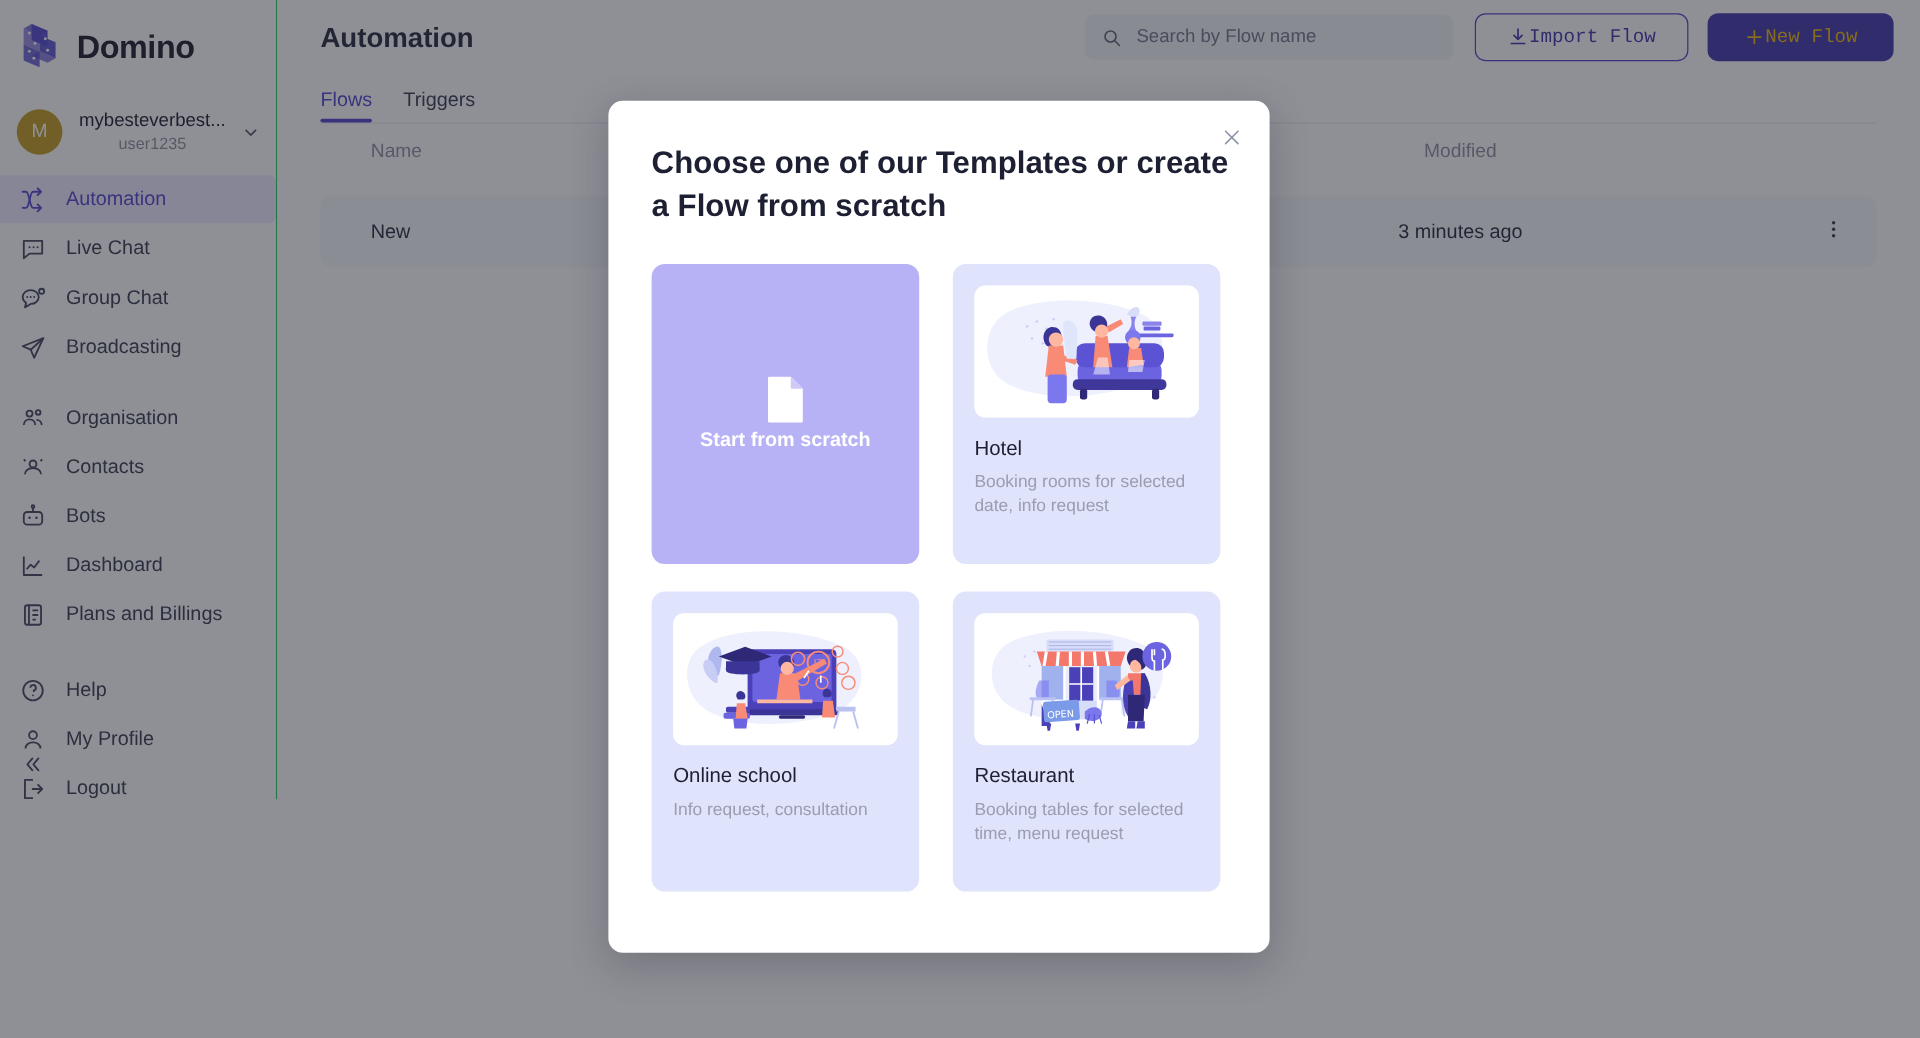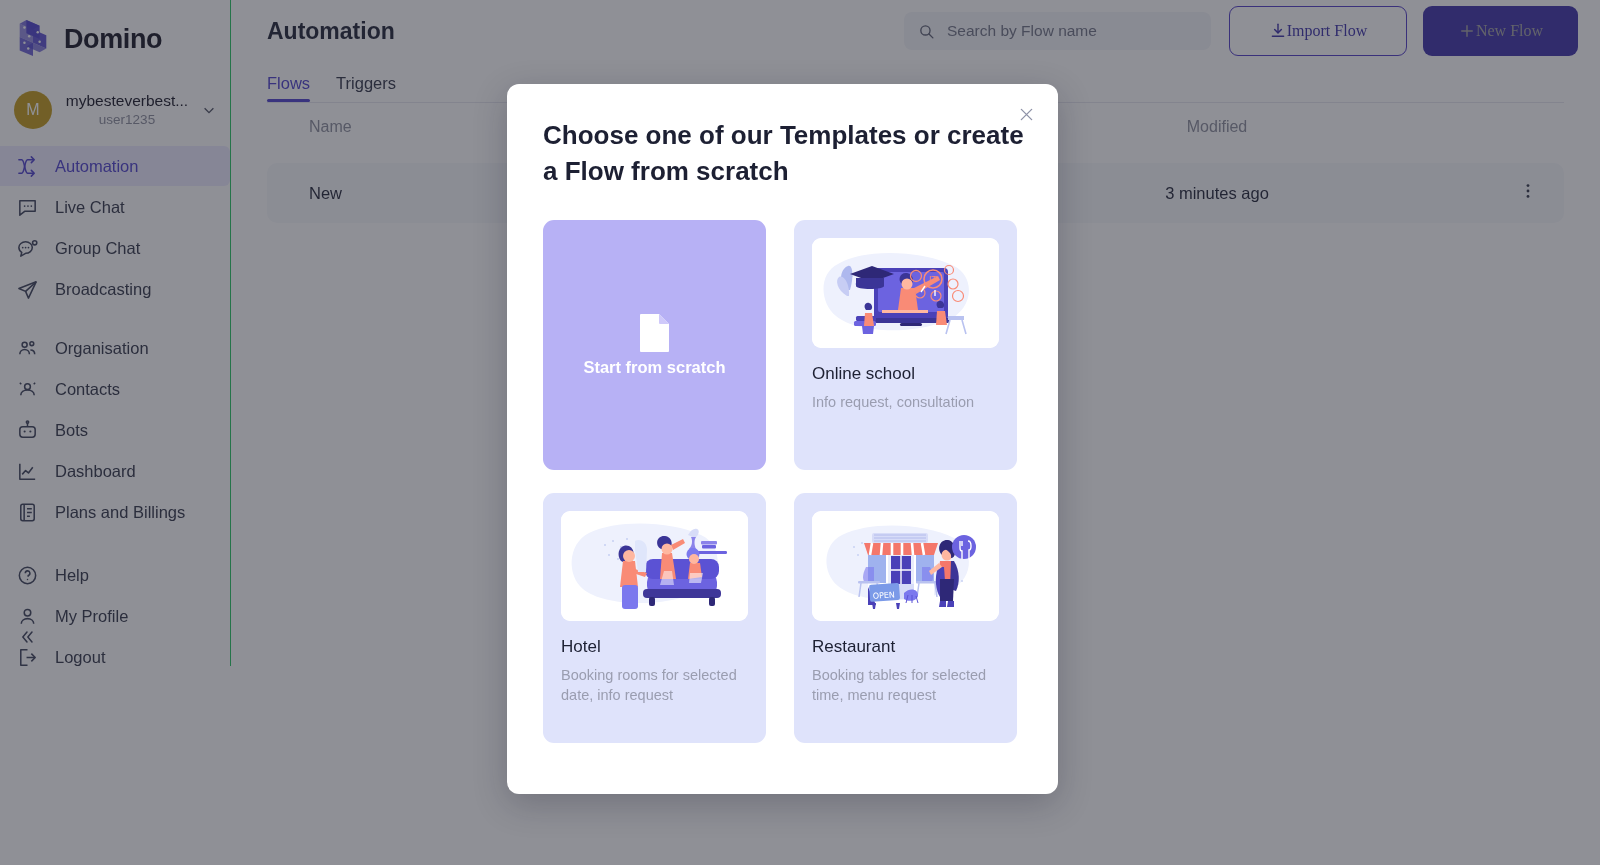--- a/index.html
+++ b/index.html
@@ -68,25 +68,25 @@
     background: #f3f4f8; padding: 0 14px; margin-right: 18px;
   }
   .search-box .sic { width: 17px; height: 17px; color: #585c70; flex: none; }
   .search-box input {
     border: none; outline: none; background: transparent; width: 100%;
     font-family: inherit; font-size: 15.5px; color: #1d2033;
   }
   .search-box input::placeholder { color: #6e7285; }
   .btn {
     display: flex; align-items: center; justify-content: center; 
-    height: 50px; border-radius: 9px; font-size: 16px; cursor: pointer; border: none;
-    font-family: Liberation Serif, serif;
+    height: 40px; border-radius: 9px; font-size: 16px; cursor: pointer; border: none;
+    font-family: Liberation Mono, monospace;
   }
   .btn-outline { width: 178px; border: 1.5px solid #4e39c7; color: #3a2fa8; background: #fff; }
-  .btn-primary { width: 155px; background: #3c2ea8; color: #a3a3a3; margin-left: 16px; }
+  .btn-primary { width: 155px; background: #3c2ea8; color: #eab308; margin-left: 16px; }
   .btn .bic { width: 18px; height: 18px; flex: none; }
 
   .tabs { display: flex; gap: 26px; padding: 0 6px 0 36px; height: 40px; align-items: flex-end; }
   .tab { font-size: 16.5px; color: #2f3346; padding-bottom: 9px; cursor: pointer; position: relative; }
   .tab.active { color: #4b3ecc; }
   .tab.active::after {
     content: ""; position: absolute; left: 0; right: 0; bottom: 0;
     height: 3px; background: #4b3ecc; border-radius: 2px;
   }
   .tabs-rule { height: 1px; background: #e6e7ee; margin: 0 36px; }
@@ -388,20 +388,60 @@
     <h2 class="modal-title">Choose one of our Templates or create a Flow from scratch</h2>
 
     <div class="cards">
 
       <div class="card scratch">
         <svg width="34" height="40" viewBox="0 0 34 40">
           <path d="M3 1h18l10 10v27a1 1 0 0 1-1 1H3a1 1 0 0 1-1-1V2a1 1 0 0 1 1-1z" fill="#ffffff"></path>
           <path d="M21 1l10 10h-9a1 1 0 0 1-1-1z" fill="#cfc9fa"></path>
         </svg>
         <div class="scratch-label">Start from scratch</div>
+      </div>
+
+      <div class="card">
+        <svg class="card-thumb" viewBox="0 0 187 110">
+          <rect width="187" height="110" rx="9" fill="#ffffff"></rect>
+          <path d="M28 22c28-14 82-12 112 2 24 11 22 46-6 58-34 15-92 13-112-4-16-13-16-45 6-56z" fill="#eef1fd"></path>
+          <circle cx="44" cy="34" r="1.1" fill="#c9d2f3"></circle>
+            <circle cx="52" cy="30" r="1.1" fill="#c9d2f3"></circle>
+          <circle cx="60" cy="36" r="1.1" fill="#c9d2f3"></circle>
+            <circle cx="48" cy="44" r="1.1" fill="#c9d2f3"></circle>
+          <circle cx="57" cy="48" r="1.1" fill="#c9d2f3"></circle>
+            <circle cx="66" cy="28" r="1.1" fill="#c9d2f3"></circle>
+          <rect x="136" y="40" width="30" height="3" rx="1.2" fill="#6c63e0"></rect>
+          <rect x="140" y="30" width="16" height="3.5" rx="1" fill="#8b83ea"></rect>
+          <rect x="141" y="34" width="14" height="3.5" rx="1" fill="#6c63e0"></rect>
+          <path d="M127 24c3-5 6-7 9-6s2 6-2 9z" fill="#d7dcf8"></path>
+          <path d="M130 26c2 4 1 9-2 12h7c-2-4-2-9 0-12z" fill="#8b83ea"></path>
+          <rect x="86" y="61" width="70" height="24" rx="10" fill="#6c63e0"></rect>
+          <rect x="84" y="48" width="74" height="20" rx="8" fill="#5b52d4"></rect>
+          <rect x="82" y="78" width="78" height="9" rx="4" fill="#3f3799"></rect>
+          <rect x="88" y="86" width="6" height="9" rx="2" fill="#2e2877"></rect>
+          <rect x="148" y="86" width="6" height="9" rx="2" fill="#2e2877"></rect>
+          <path d="M60 50c-6-8 0-18 8-15 7 3 6 15-2 18z" fill="#3b3597"></path>
+          <path d="M62 50h12l3 26h-18z" fill="#f98b76"></path>
+          <rect x="61" y="74" width="16" height="24" rx="3" fill="#7b78ee"></rect>
+          <path d="M74 58l12 4-2 4-12-4z" fill="#f98b76"></path>
+          <circle cx="68" cy="45" r="6" fill="#ffb7a0"></circle>
+          <path d="M100 38c-7-4-4-14 4-13 8 1 9 12 2 14z" fill="#3b3597"></path>
+          <path d="M101 42h10l4 26h-16z" fill="#f98b76"></path>
+          <path d="M103 60l-4 14h14l-2-14z" fill="#ffffff" opacity="0.5"></path>
+          <path d="M110 34l12-6 2 4-12 7z" fill="#f98b76"></path>
+          <circle cx="106" cy="38" r="5.5" fill="#ffb7a0"></circle>
+          <path d="M128 48c-5-4-2-12 5-11 7 1 7 11 1 12z" fill="#7b78ee"></path>
+          <path d="M129 52h10l2 14-14 2z" fill="#f98b76"></path>
+          <path d="M129 62h13l-2 10h-12z" fill="#ffffff" opacity="0.55"></path>
+          <circle cx="133" cy="48" r="5" fill="#ffb7a0"></circle>
+          <path d="M74 30c6-3 12 2 12 9l-1 22h-8l-3-22z" fill="#dfe6fb"></path>
+        </svg>
+        <div class="card-title">Hotel</div>
+        <div class="card-desc">Booking rooms for selected date, info request</div>
       </div>
 
       <div class="card">
         <svg class="card-thumb" viewBox="0 0 187 110">
           <rect width="187" height="110" rx="9" fill="#ffffff"></rect>
           <path d="M26 26c26-16 84-14 116 2 22 11 20 44-8 55-36 14-90 12-110-5-16-13-18-42 2-52z" fill="#eef1fd"></path>
           <circle cx="40" cy="38" r="1" fill="#c9d2f3"></circle>
             <circle cx="48" cy="34" r="1" fill="#c9d2f3"></circle>
           <circle cx="44" cy="46" r="1" fill="#c9d2f3"></circle>
             <circle cx="53" cy="42" r="1" fill="#c9d2f3"></circle>
@@ -432,60 +472,20 @@
           <circle cx="104" cy="38" r="5.5" fill="none" stroke="#f98b76" stroke-width="1.3"></circle>
           <circle cx="137" cy="32" r="4.5" fill="none" stroke="#f98b76" stroke-width="1.2"></circle>
           <circle cx="141" cy="46" r="5" fill="none" stroke="#f98b76" stroke-width="1.2"></circle>
           <circle cx="108" cy="55" r="5" fill="none" stroke="#f98b76" stroke-width="1.2"></circle>
           <circle cx="124" cy="58" r="5" fill="none" stroke="#f98b76" stroke-width="1.2"></circle>
           <circle cx="146" cy="58" r="5.5" fill="none" stroke="#f98b76" stroke-width="1.2"></circle>
           <path d="M113 48l-4 6M123 52v6" stroke="#ffffff" stroke-width="1.4"></path>
         </svg>
         <div class="card-title">Online school</div>
         <div class="card-desc">Info request, consultation</div>
-      </div>
-
-      <div class="card">
-        <svg class="card-thumb" viewBox="0 0 187 110">
-          <rect width="187" height="110" rx="9" fill="#ffffff"></rect>
-          <path d="M28 22c28-14 82-12 112 2 24 11 22 46-6 58-34 15-92 13-112-4-16-13-16-45 6-56z" fill="#eef1fd"></path>
-          <circle cx="44" cy="34" r="1.1" fill="#c9d2f3"></circle>
-            <circle cx="52" cy="30" r="1.1" fill="#c9d2f3"></circle>
-          <circle cx="60" cy="36" r="1.1" fill="#c9d2f3"></circle>
-            <circle cx="48" cy="44" r="1.1" fill="#c9d2f3"></circle>
-          <circle cx="57" cy="48" r="1.1" fill="#c9d2f3"></circle>
-            <circle cx="66" cy="28" r="1.1" fill="#c9d2f3"></circle>
-          <rect x="136" y="40" width="30" height="3" rx="1.2" fill="#6c63e0"></rect>
-          <rect x="140" y="30" width="16" height="3.5" rx="1" fill="#8b83ea"></rect>
-          <rect x="141" y="34" width="14" height="3.5" rx="1" fill="#6c63e0"></rect>
-          <path d="M127 24c3-5 6-7 9-6s2 6-2 9z" fill="#d7dcf8"></path>
-          <path d="M130 26c2 4 1 9-2 12h7c-2-4-2-9 0-12z" fill="#8b83ea"></path>
-          <rect x="86" y="61" width="70" height="24" rx="10" fill="#6c63e0"></rect>
-          <rect x="84" y="48" width="74" height="20" rx="8" fill="#5b52d4"></rect>
-          <rect x="82" y="78" width="78" height="9" rx="4" fill="#3f3799"></rect>
-          <rect x="88" y="86" width="6" height="9" rx="2" fill="#2e2877"></rect>
-          <rect x="148" y="86" width="6" height="9" rx="2" fill="#2e2877"></rect>
-          <path d="M60 50c-6-8 0-18 8-15 7 3 6 15-2 18z" fill="#3b3597"></path>
-          <path d="M62 50h12l3 26h-18z" fill="#f98b76"></path>
-          <rect x="61" y="74" width="16" height="24" rx="3" fill="#7b78ee"></rect>
-          <path d="M74 58l12 4-2 4-12-4z" fill="#f98b76"></path>
-          <circle cx="68" cy="45" r="6" fill="#ffb7a0"></circle>
-          <path d="M100 38c-7-4-4-14 4-13 8 1 9 12 2 14z" fill="#3b3597"></path>
-          <path d="M101 42h10l4 26h-16z" fill="#f98b76"></path>
-          <path d="M103 60l-4 14h14l-2-14z" fill="#ffffff" opacity="0.5"></path>
-          <path d="M110 34l12-6 2 4-12 7z" fill="#f98b76"></path>
-          <circle cx="106" cy="38" r="5.5" fill="#ffb7a0"></circle>
-          <path d="M128 48c-5-4-2-12 5-11 7 1 7 11 1 12z" fill="#7b78ee"></path>
-          <path d="M129 52h10l2 14-14 2z" fill="#f98b76"></path>
-          <path d="M129 62h13l-2 10h-12z" fill="#ffffff" opacity="0.55"></path>
-          <circle cx="133" cy="48" r="5" fill="#ffb7a0"></circle>
-          <path d="M74 30c6-3 12 2 12 9l-1 22h-8l-3-22z" fill="#dfe6fb"></path>
-        </svg>
-        <div class="card-title">Hotel</div>
-        <div class="card-desc">Booking rooms for selected date, info request</div>
       </div>
 
       <div class="card">
         <svg class="card-thumb" viewBox="0 0 187 110">
           <rect width="187" height="110" rx="9" fill="#ffffff"></rect>
           <path d="M30 24c28-14 82-12 112 3 22 12 20 44-8 54-34 12-88 11-108-6-16-13-16-41 4-51z" fill="#eef1fd"></path>
           <circle cx="42" cy="36" r="1" fill="#c9d2f3"></circle>
             <circle cx="50" cy="32" r="1" fill="#c9d2f3"></circle>
           <circle cx="46" cy="44" r="1" fill="#c9d2f3"></circle>
             <circle cx="150" cy="70" r="1" fill="#c9d2f3"></circle>

